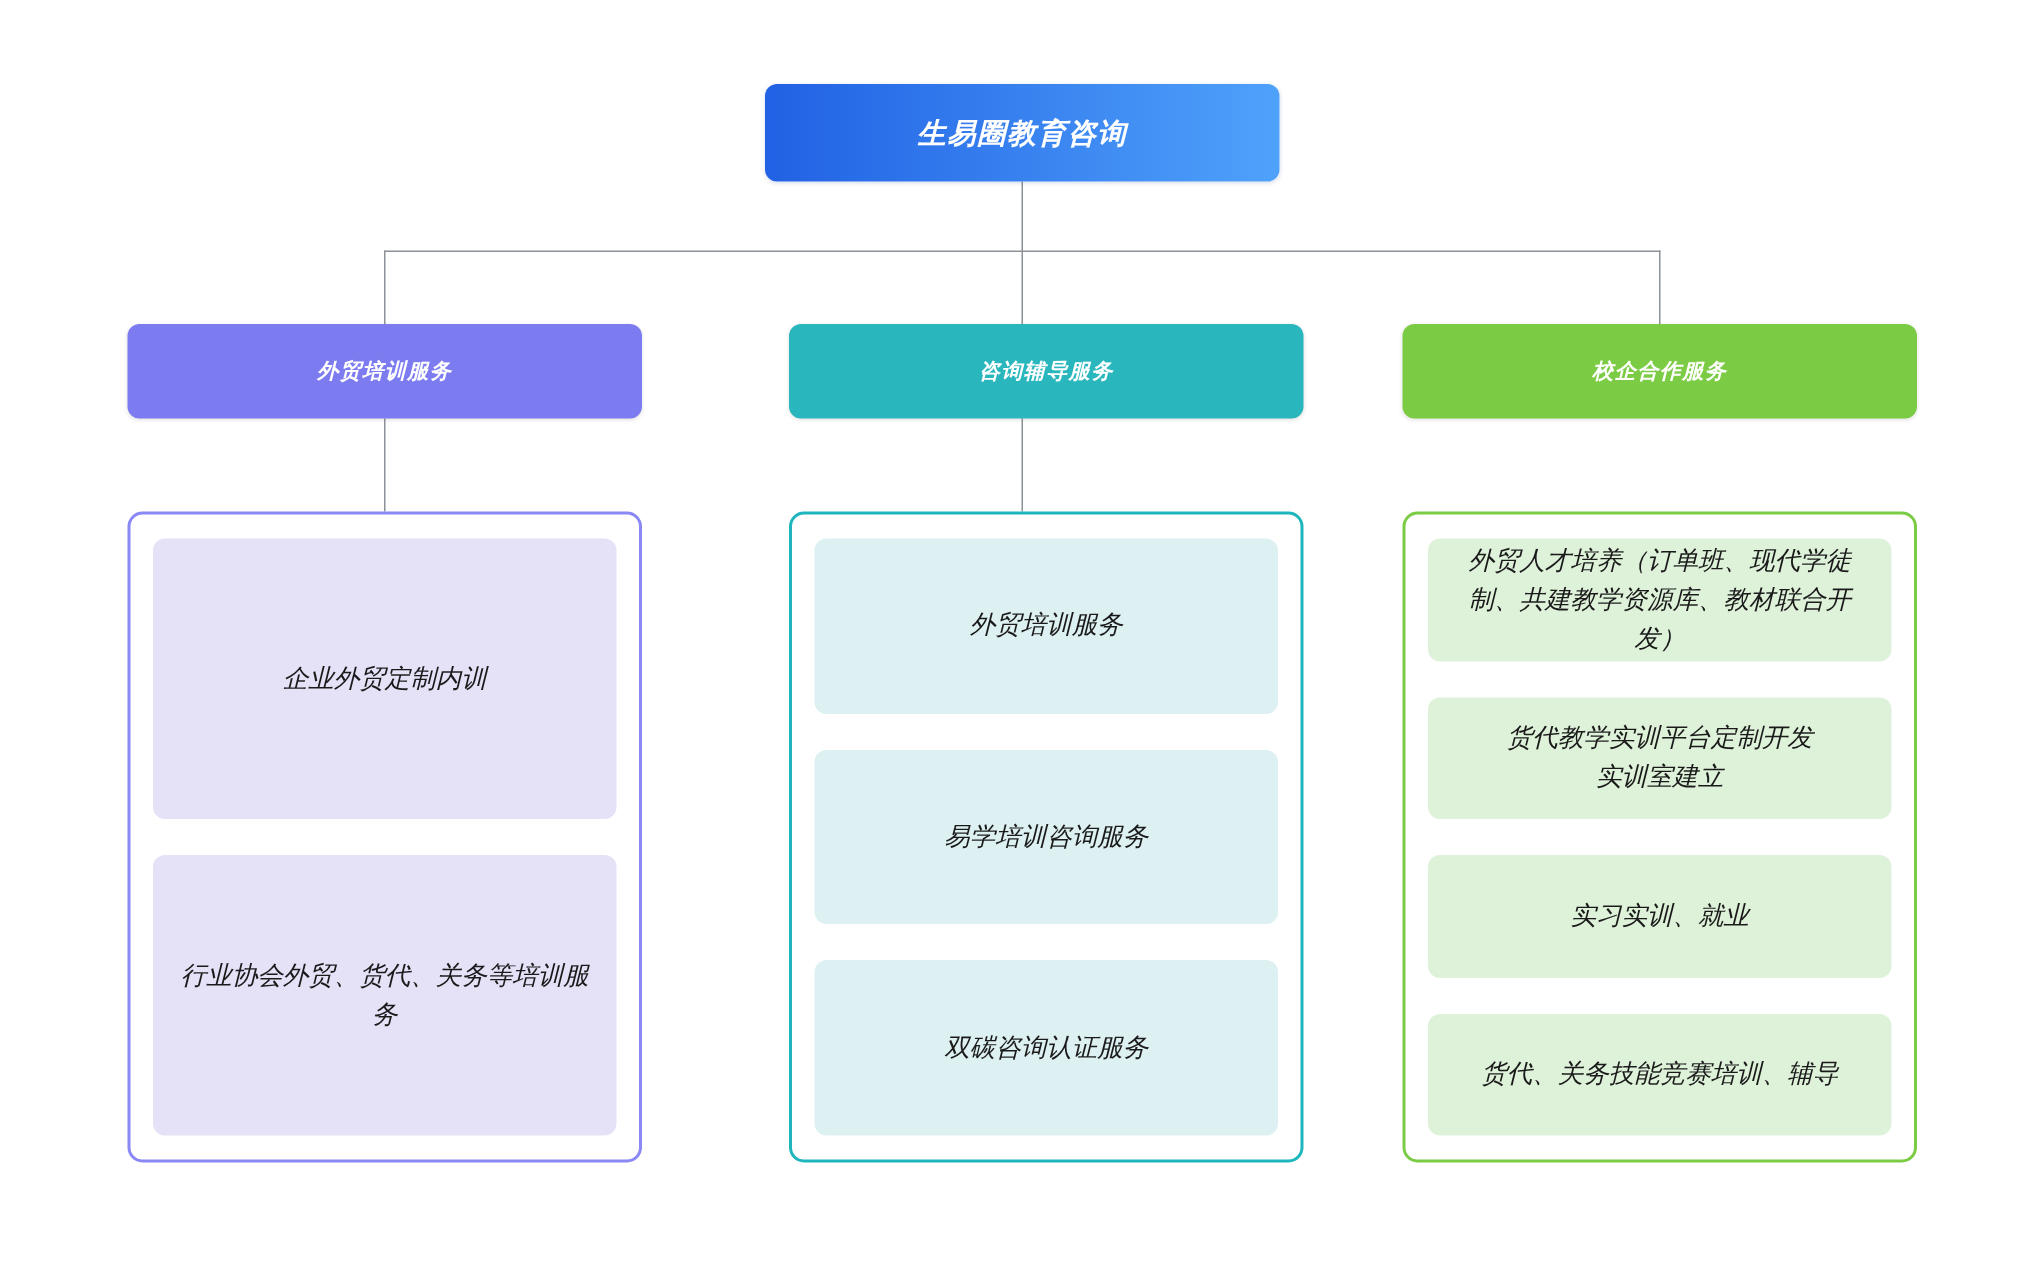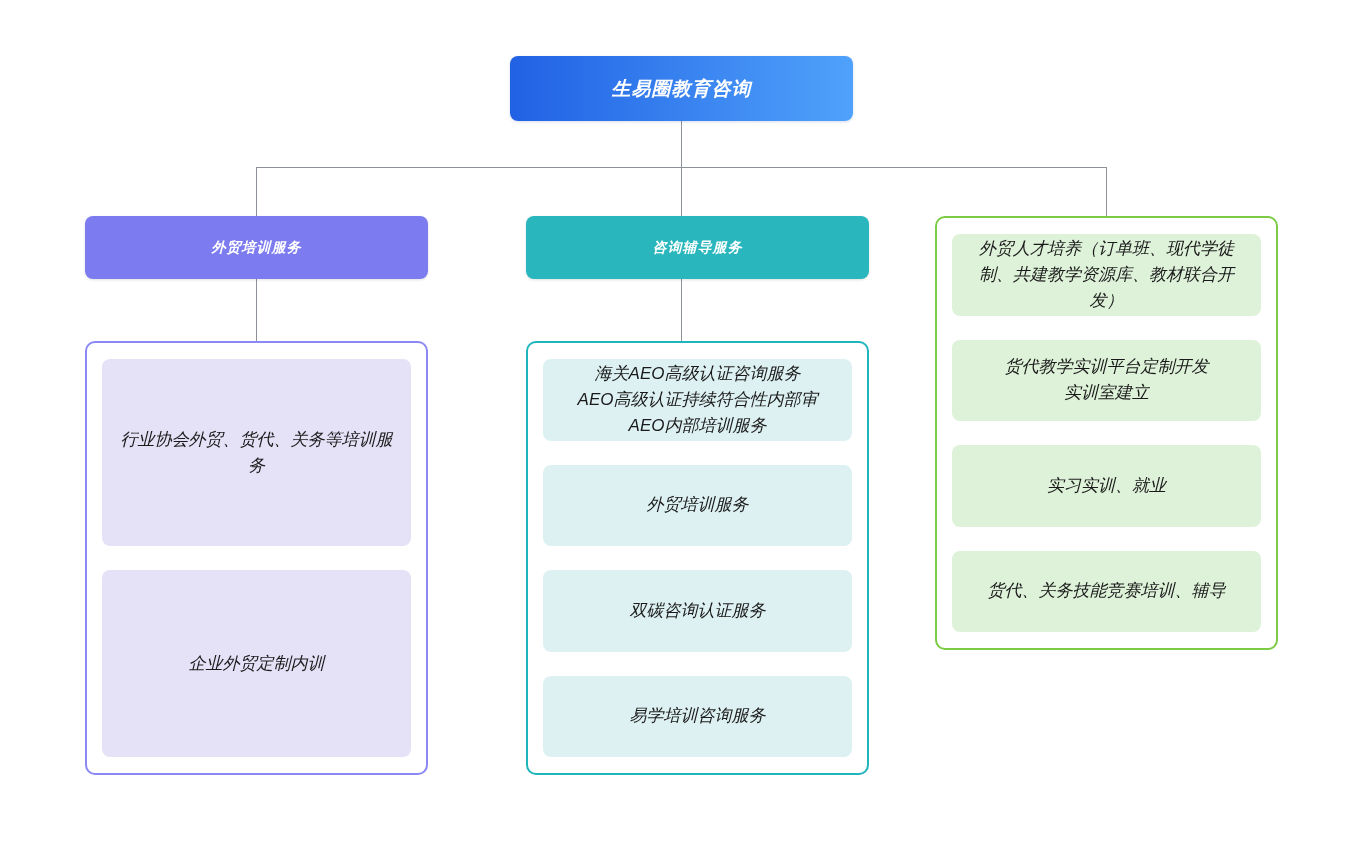--- a/index.html
+++ b/index.html
@@ -105,51 +105,49 @@
   <div class="root-node" style="background: linear-gradient(90deg, rgb(33, 97, 228), rgb(79, 162, 251));">
     <span>生易圈教育咨询</span>
   </div>
 
   <section class="branch" style="left: 85px; --accent: #7c7bf0; --border: #8a88f4; --item-bg: #e5e2f8;">
     <div class="branch-header">
       <span>外贸培训服务</span>
     </div>
     <div class="branch-body">
       <div class="item">
-        <span class="item-text">行业协会外贸、货代、关务等培训服务</span>
+        <span class="item-text">企业外贸定制内训</span>
       </div>
       <div class="item">
-        <span class="item-text">企业外贸定制内训</span>
+        <span class="item-text">行业协会外贸、货代、关务等培训服务</span>
       </div>
     </div>
   </section>
 
   <section class="branch" style="left: 526px; --accent: #29b6bd; --border: #1fb5bd; --item-bg: #def1f2;">
     <div class="branch-header">
       <span>咨询辅导服务</span>
     </div>
     <div class="branch-body">
       <div class="item">
-        <span class="item-text">海关AEO高级认证咨询服务
-AEO高级认证持续符合性内部审
-AEO内部培训服务</span>
-      </div>
-      <div class="item">
         <span class="item-text">外贸培训服务</span>
       </div>
       <div class="item">
-        <span class="item-text">双碳咨询认证服务</span>
+        <span class="item-text">易学培训咨询服务</span>
       </div>
       <div class="item">
-        <span class="item-text">易学培训咨询服务</span>
+        <span class="item-text">双碳咨询认证服务</span>
       </div>
     </div>
   </section>
 
   <section class="branch" style="left: 935px; --accent: #7bcb44; --border: #7bcb44; --item-bg: #def2d9;">
+    <div class="branch-header">
+      <span>校企合作服务</span>
+    </div>
     <div class="branch-body">
       <div class="item">
         <span class="item-text">外贸人才培养（订单班、现代学徒制、共建教学资源库、教材联合开发）</span>
       </div>
       <div class="item">
         <span class="item-text">货代教学实训平台定制开发
 实训室建立</span>
       </div>
       <div class="item">
         <span class="item-text">实习实训、就业</span>

